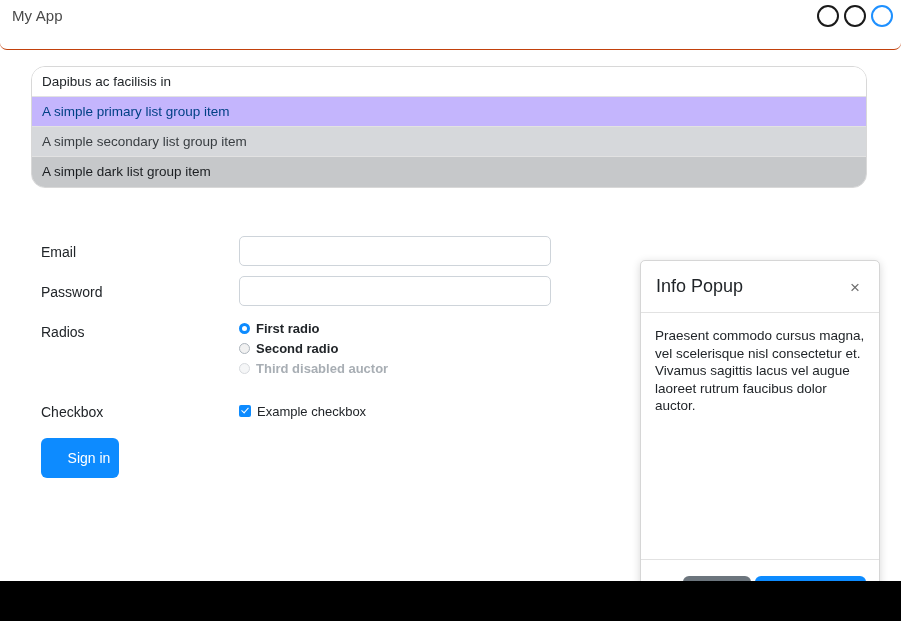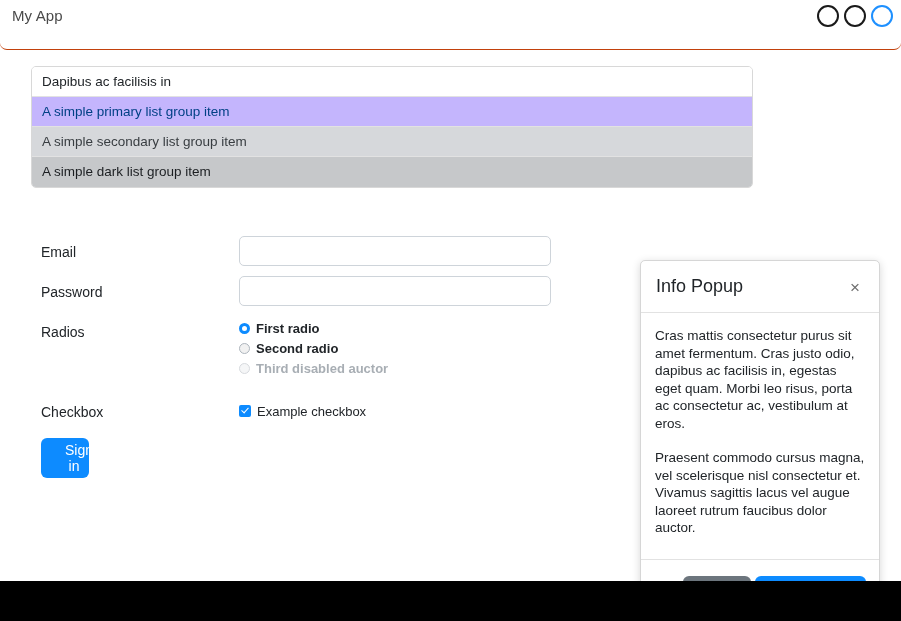--- a/index.html
+++ b/index.html
@@ -52,22 +52,22 @@
     position: relative;
     width: 901px;
     height: 547px;
     background: #ffffff;
   }
 
   
   .list-group {
     position: absolute;
     left: 31px; top: 16px;
-    width: 722px;
-    border-radius: 5px;
+    width: 836px;
+    border-radius: 14px;
     overflow: hidden;
     border: 1px solid #d8d8d8;
   }
   .list-item {
     height: 30px;
     line-height: 30px;
     padding: 0 0 0 10px;
     font-size: 13.5px;
     color: #212529;
     border-bottom: 1px solid #e2e2e2;
@@ -179,21 +179,21 @@
     color: #ffffff;
     cursor: pointer;
     font-size: 14px;
   }
   .btn-primary { background: #0d8bff; }
   .btn-secondary { background: #6c757d; }
 
   .signin-btn {
     position: absolute;
     left: 41px;
-    width: 48px; height: 40px; padding-left: 24px;
+    width: 78px; height: 40px; padding-left: 24px;
   }
 
   
   .popup {
     position: absolute;
     left: 640px; top: 210px;
     width: 240px;
     height: 371px;
     background: #ffffff;
     border: 1px solid #d6d6d6;
@@ -313,21 +313,20 @@
       </div>
 
     </div>
 
     <div class="popup">
       <div class="popup-header">
         <div class="popup-title">Info Popup</div>
         <button class="popup-close">×</button>
       </div>
       <div class="popup-body">
-        <p>Cras mattis consectetur purus sit amet fermentum. Cras justo odio, dapibus ac facilisis in, egestas eget quam. Morbi leo risus, porta ac consectetur ac, vestibulum at eros.</p>
         <p>Praesent commodo cursus magna, vel scelerisque nisl consectetur et. Vivamus sagittis lacus vel augue laoreet rutrum faucibus dolor auctor.</p>
       </div>
       <div class="popup-footer">
         <button class="btn btn-secondary btn-close">Close</button>
         <button class="btn btn-primary btn-save">Save changes</button>
       </div>
     </div>
 
   </div>
 </div>

